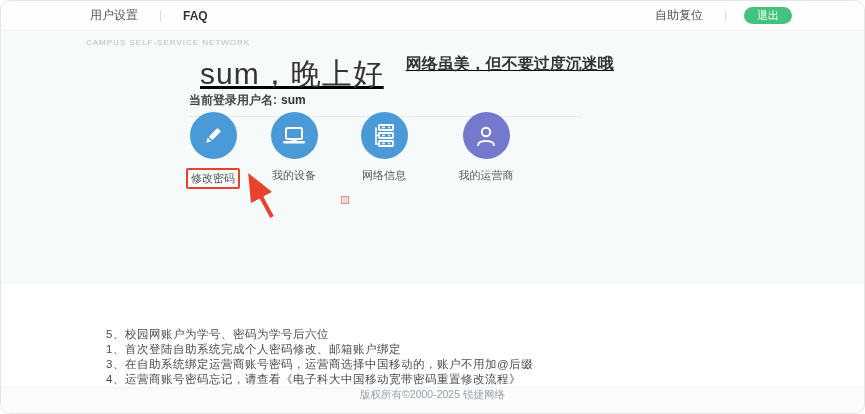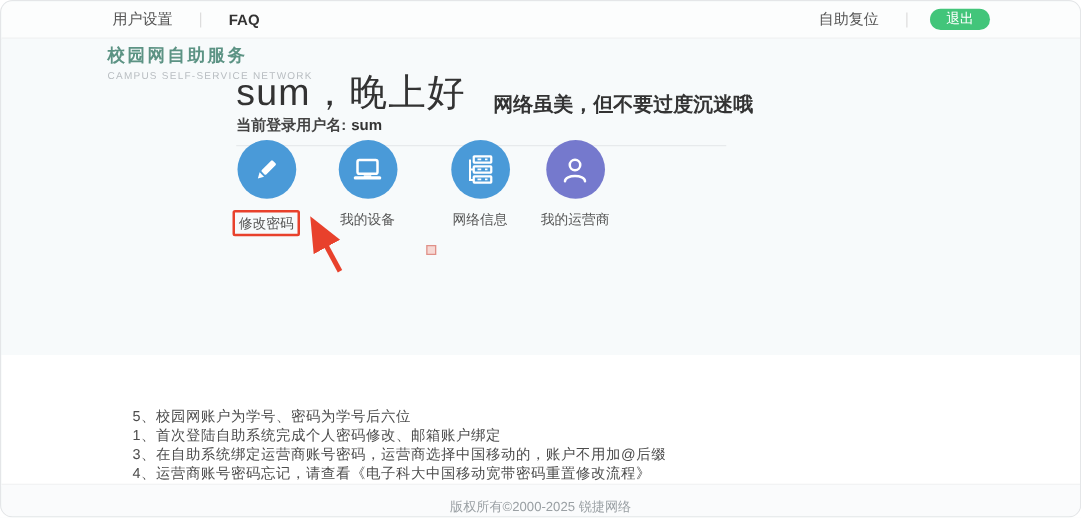--- a/index.html
+++ b/index.html
@@ -22,21 +22,21 @@
   .tb-divider { width: 1px; height: 12px; background: #ddd; margin: 0 18px; }
   .logout-btn {
     background: #42c57a; color: #fff; border: none; border-radius: 9px;
     font-size: 11px; padding: 2px 13px; height: 17px; line-height: 13px; cursor: pointer;
   }
   
   .main { position: absolute; top: 31px; left: 0; right: 0; height: 252px; background: #f7fafb; }
   .brand { position: absolute; left: 85px; top: 4px; }
   .brand-title { font-size: 14px; font-weight: bold; color: #5c9384; letter-spacing: 2px; }
   .brand-sub { font-size: 8px; color: #b8bdc1; letter-spacing: 1px; margin-top: 2px; }
-  .greeting-row { position: absolute; left: 188px; top: 22px; display: flex; align-items: flex-end; }
+  .greeting-row { position: absolute; left: 199px; top: 22px; display: flex; align-items: flex-start; text-decoration: underline; }
   .greeting-main { font-size: 30px; color: #333; font-weight: 500; letter-spacing: 1px; }
   .greeting-sub { font-size: 16px; font-weight: bold; color: #333; margin-left: 22px; }
   .current-user {
     position: absolute; left: 188px; top: 60px; width: 392px;
     font-size: 12px; color: #444; font-weight: bold;
     padding-bottom: 7px; border-bottom: 1px solid #e7eaec;
   }
   .current-user .uname { font-weight: bold; color: #333; margin-left: 4px; }
   
   .shortcut { position: absolute; top: 80px; width: 70px; text-align: center; cursor: pointer; }
@@ -60,21 +60,21 @@
   }
   .notice-head { position: absolute; left: 105px; top: 12px; display: flex; align-items: center; }
   .notice-title { font-size: 15px; color: #333; letter-spacing: 1px; }
   .bubble-icon { margin-left: 8px; }
   .notice-list { position: absolute; left: 105px; top: 43px; list-style: none; }
   .notice-list li { font-size: 11.5px; color: #4d4d4d; line-height: 15px; letter-spacing: 0.5px; }
   
   .footer {
     position: absolute; bottom: 0; left: 0; right: 0; height: 26px;
     background: #fafbfc; border-top: 1px solid #f2f3f4;
-    display: flex; align-items: flex-end; justify-content: center;
+    display: flex; align-items: flex-start; justify-content: center;
     font-size: 10.5px; color: #9aa0a4;
   }
 </style>
 </head>
 <body>
 
 <div class="frame">
 
   <div class="topbar">
     <div class="topbar-left">
@@ -85,21 +85,20 @@
     <div class="topbar-right">
       <span class="topbar-item">自助复位</span>
       <span class="tb-divider"></span>
       <button class="logout-btn">退出</button>
     </div>
   </div>
 
   <div class="main">
 
     <div class="brand">
-      <div class="brand-title">校园网自助服务</div>
       <div class="brand-sub">CAMPUS  SELF-SERVICE  NETWORK</div>
     </div>
 
     <div class="greeting-row">
       <span class="greeting-main">sum，晚上好</span>
       <span class="greeting-sub">网络虽美，但不要过度沉迷哦</span>
     </div>
 
     <div class="current-user">
       <span>当前登录用户名:</span><span class="uname">sum</span>
@@ -144,21 +143,21 @@
             <line x1="16" y1="12.5" x2="18" y2="12.5"></line>
             <line x1="16" y1="20.5" x2="18" y2="20.5"></line>
           </g>
           <path d="M4 4.5 L4 21 L7 21" fill="none" stroke="#fff" stroke-width="1.6"></path>
           <line x1="4" y1="12.5" x2="7" y2="12.5" stroke="#fff" stroke-width="1.6"></line>
         </svg>
       </div>
       <span class="sc-label">网络信息</span>
     </div>
 
-    <div class="shortcut" style="left:424px">
+    <div class="shortcut" style="left:450px">
       <div class="circle circle-purple">
         <svg width="26" height="26" viewBox="0 0 26 26">
           <circle cx="13" cy="9" r="4.2" fill="none" stroke="#fff" stroke-width="2"></circle>
           <path d="M5 22 C5 16.5 21 16.5 21 22" fill="none" stroke="#fff" stroke-width="2" stroke-linecap="round"></path>
         </svg>
       </div>
       <span class="sc-label">我的运营商</span>
     </div>
 
     <svg class="anno-arrow" width="42" height="52" viewBox="0 0 42 52">

